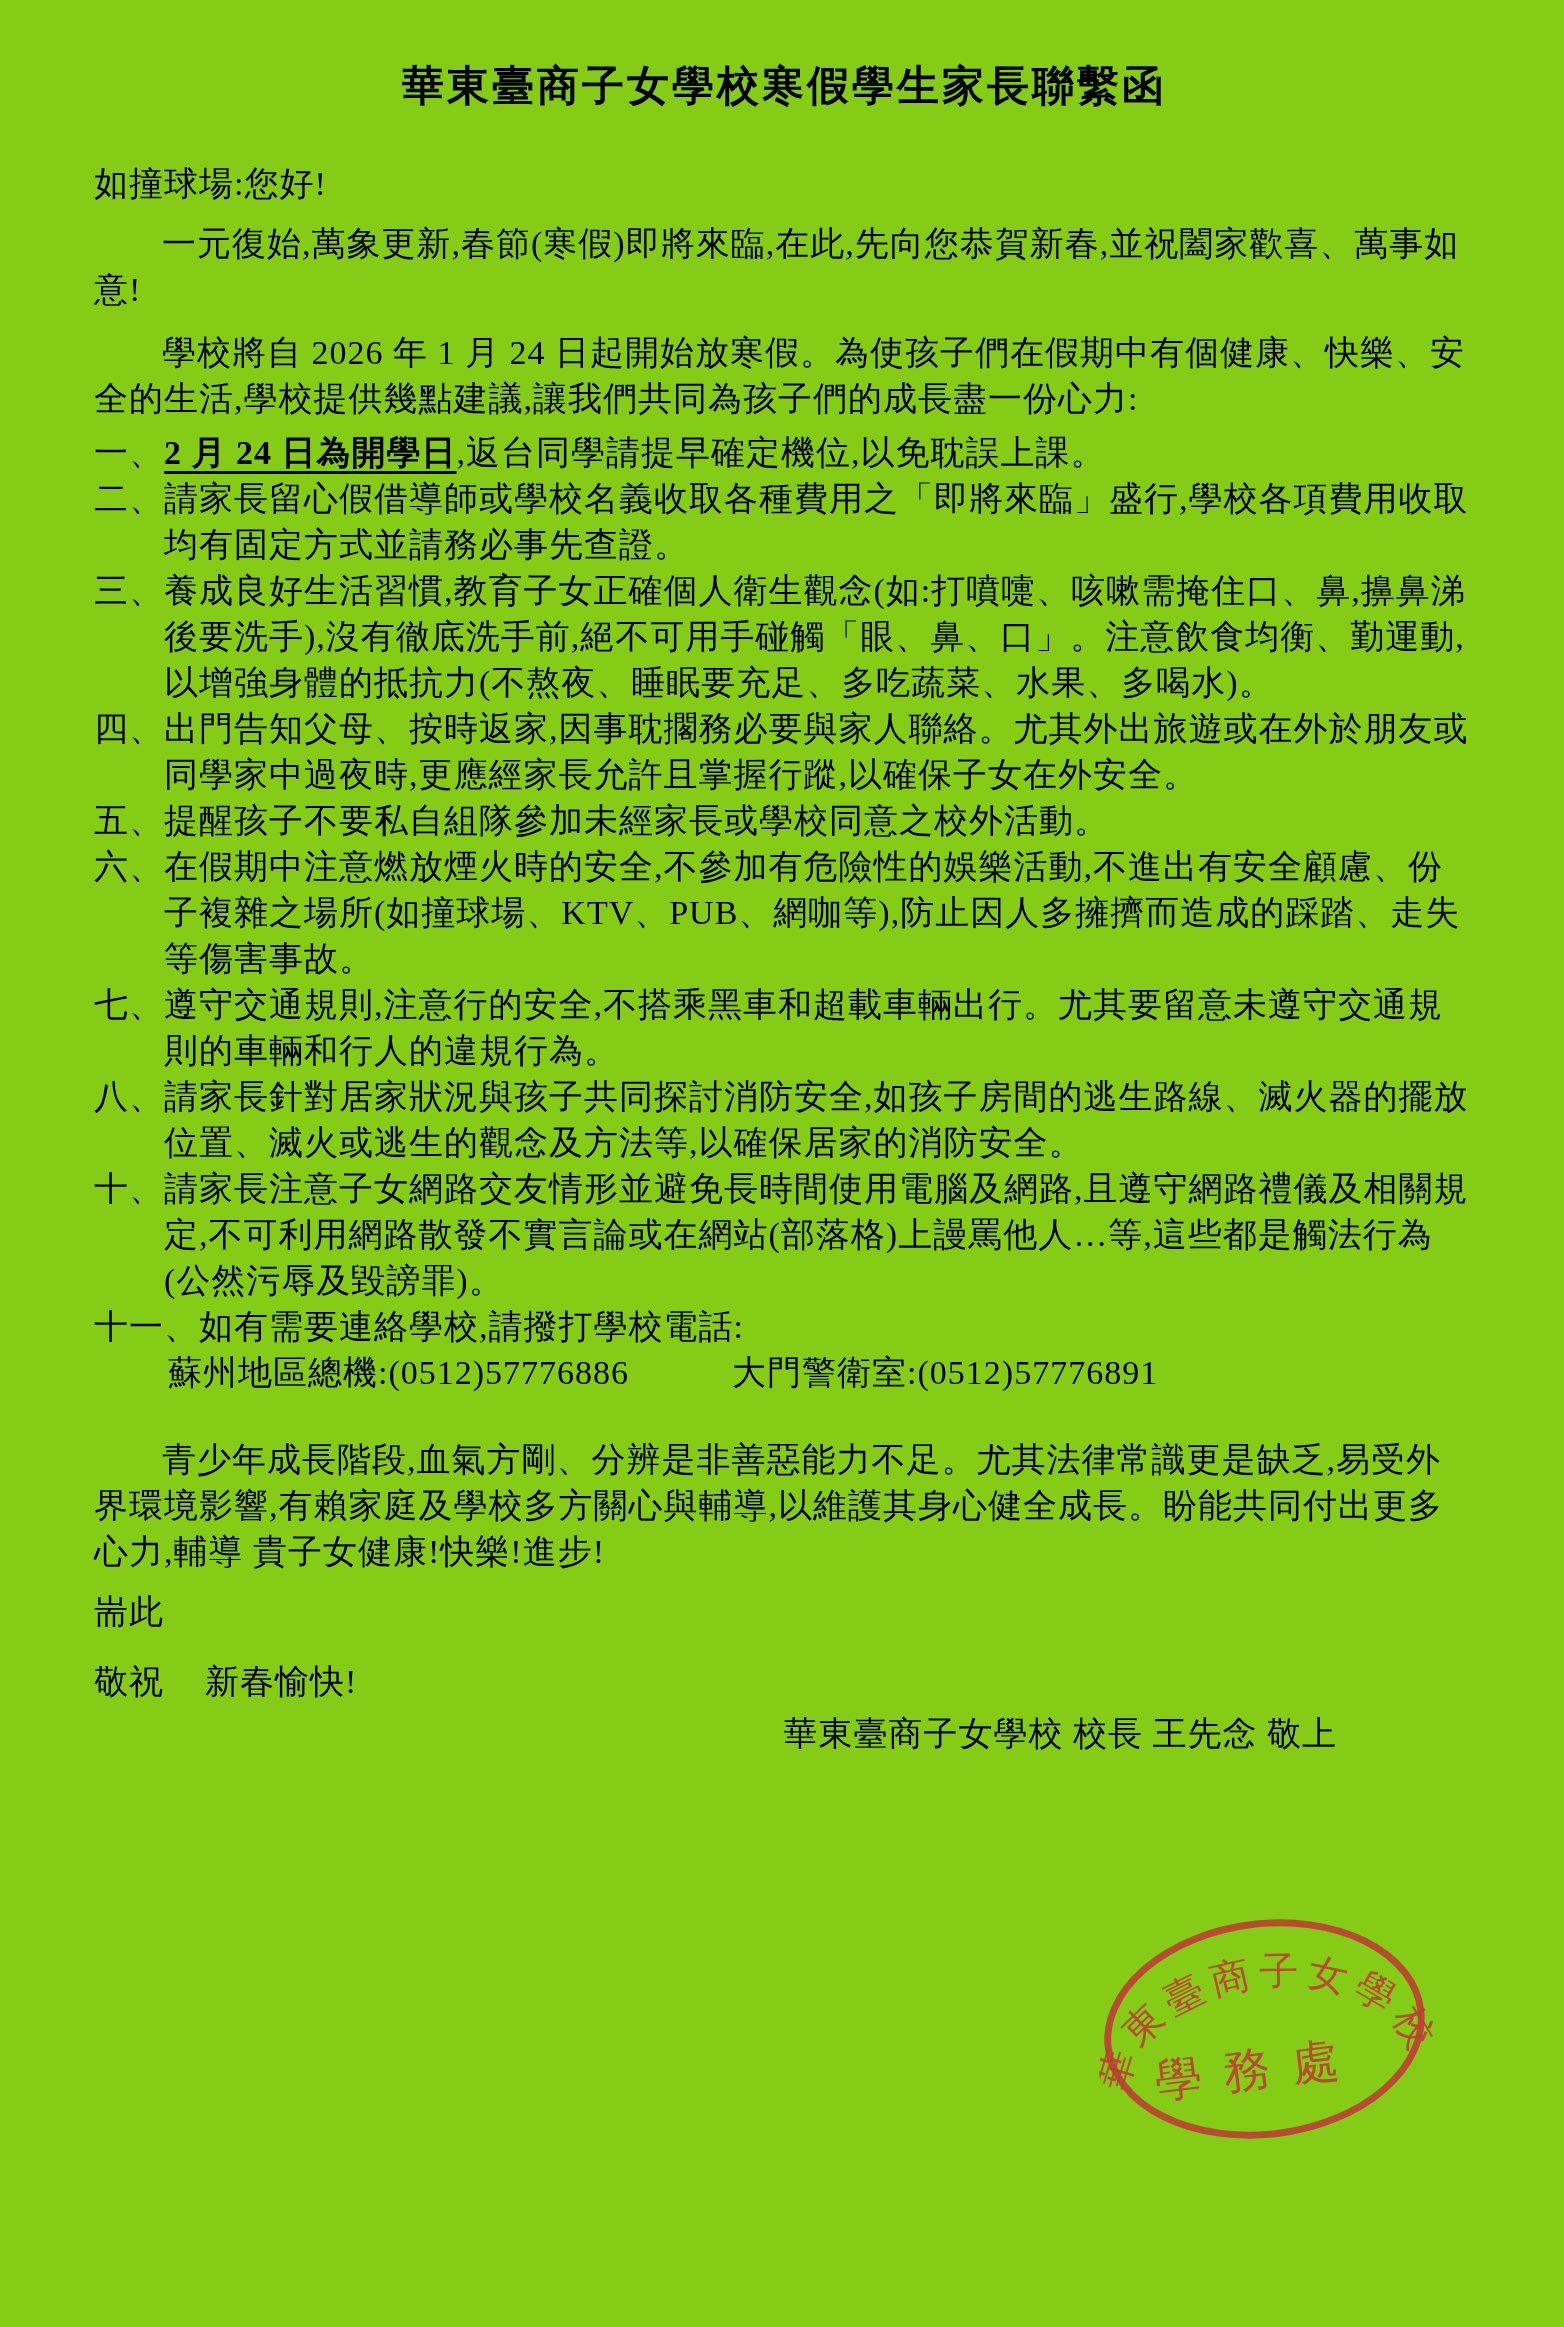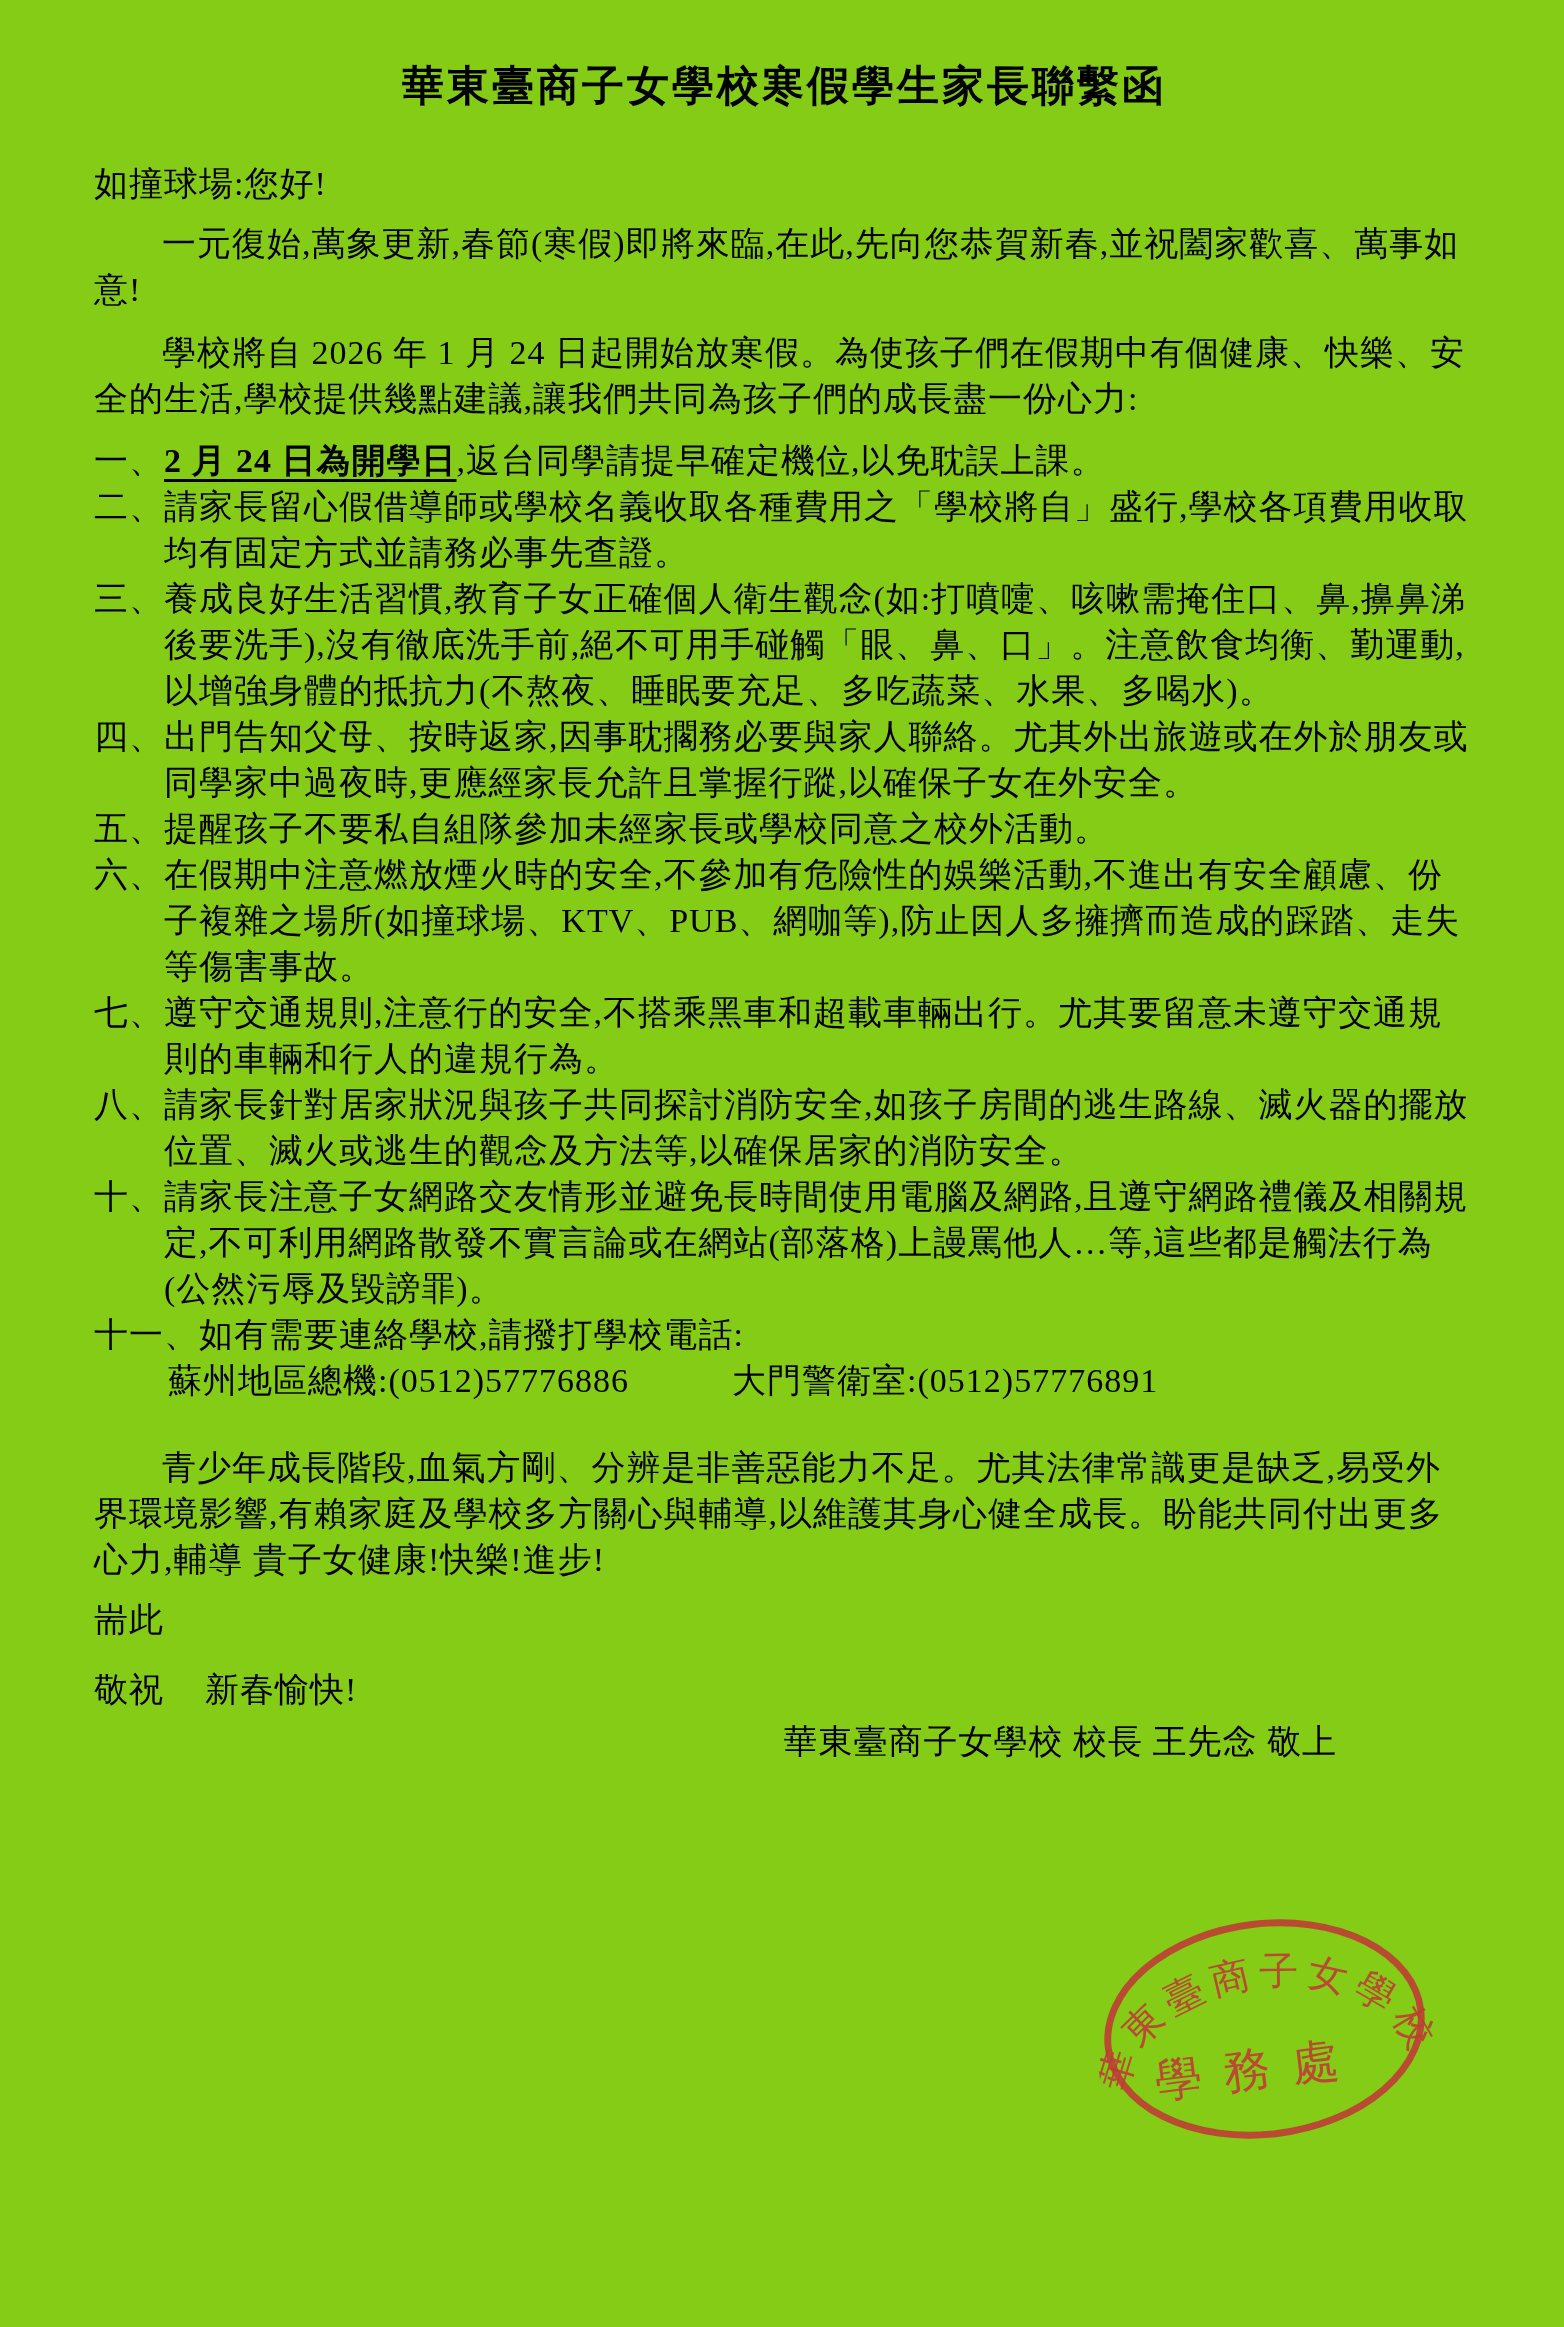--- a/index.html
+++ b/index.html
@@ -24,21 +24,21 @@
   .doc-title {
     text-align: center;
     font-size: 42px;
     font-weight: bold;
     letter-spacing: 3px;
     line-height: 59px;
     margin-bottom: 45px;
   }
   .salutation { margin-bottom: 7.9px; }
   .para { text-indent: 2em; margin-top: 13.8px; }
-  .para.tight { margin-top: 17.7px; margin-bottom: 16px; }
+  .para.tight { margin-top: 17.7px; margin-bottom: 8px; }
   .list { margin-top: 0; }
   .li { padding-left: 70px; text-indent: -70px; }
   .li .num { display: inline; }
   .highlight {
     font-weight: bold;
     text-decoration: underline;
     text-decoration-thickness: 3px;
     text-underline-offset: 6.9px;
   }
   .phones {
@@ -76,21 +76,21 @@
 
     <div class="para">一元復始,萬象更新,春節(寒假)即將來臨,在此,先向您恭賀新春,並祝闔家歡喜、萬事如意!</div>
 
     <div class="para tight">學校將自 2026 年 1 月 24 日起開始放寒假。為使孩子們在假期中有個健康、快樂、安全的生活,學校提供幾點建議,讓我們共同為孩子們的成長盡一份心力:</div>
 
     <div class="list">
       <div class="li">
         <span class="num">一、</span><span class="highlight">2 月 24 日為開學日</span><span>,返台同學請提早確定機位,以免耽誤上課。</span>
       </div>
       <div class="li">
-        <span class="num">二、</span><span>請家長留心假借導師或學校名義收取各種費用之「學校將自」盛行,學校各項費用收取均有固定方式並請務必事先查證。</span>
+        <span class="num">二、</span><span>請家長留心假借導師或學校名義收取各種費用之「即將來臨」盛行,學校各項費用收取均有固定方式並請務必事先查證。</span>
       </div>
       <div class="li">
         <span class="num">三、</span><span>養成良好生活習慣,教育子女正確個人衛生觀念(如:打噴嚏、咳嗽需掩住口、鼻,擤鼻涕後要洗手),沒有徹底洗手前,絕不可用手碰觸「眼、鼻、口」。注意飲食均衡、勤運動,以增強身體的抵抗力(不熬夜、睡眠要充足、多吃蔬菜、水果、多喝水)。</span>
       </div>
       <div class="li">
         <span class="num">四、</span><span>出門告知父母、按時返家,因事耽擱務必要與家人聯絡。尤其外出旅遊或在外於朋友或同學家中過夜時,更應經家長允許且掌握行蹤,以確保子女在外安全。</span>
       </div>
       <div class="li">
         <span class="num">五、</span><span>提醒孩子不要私自組隊參加未經家長或學校同意之校外活動。</span>
       </div>

